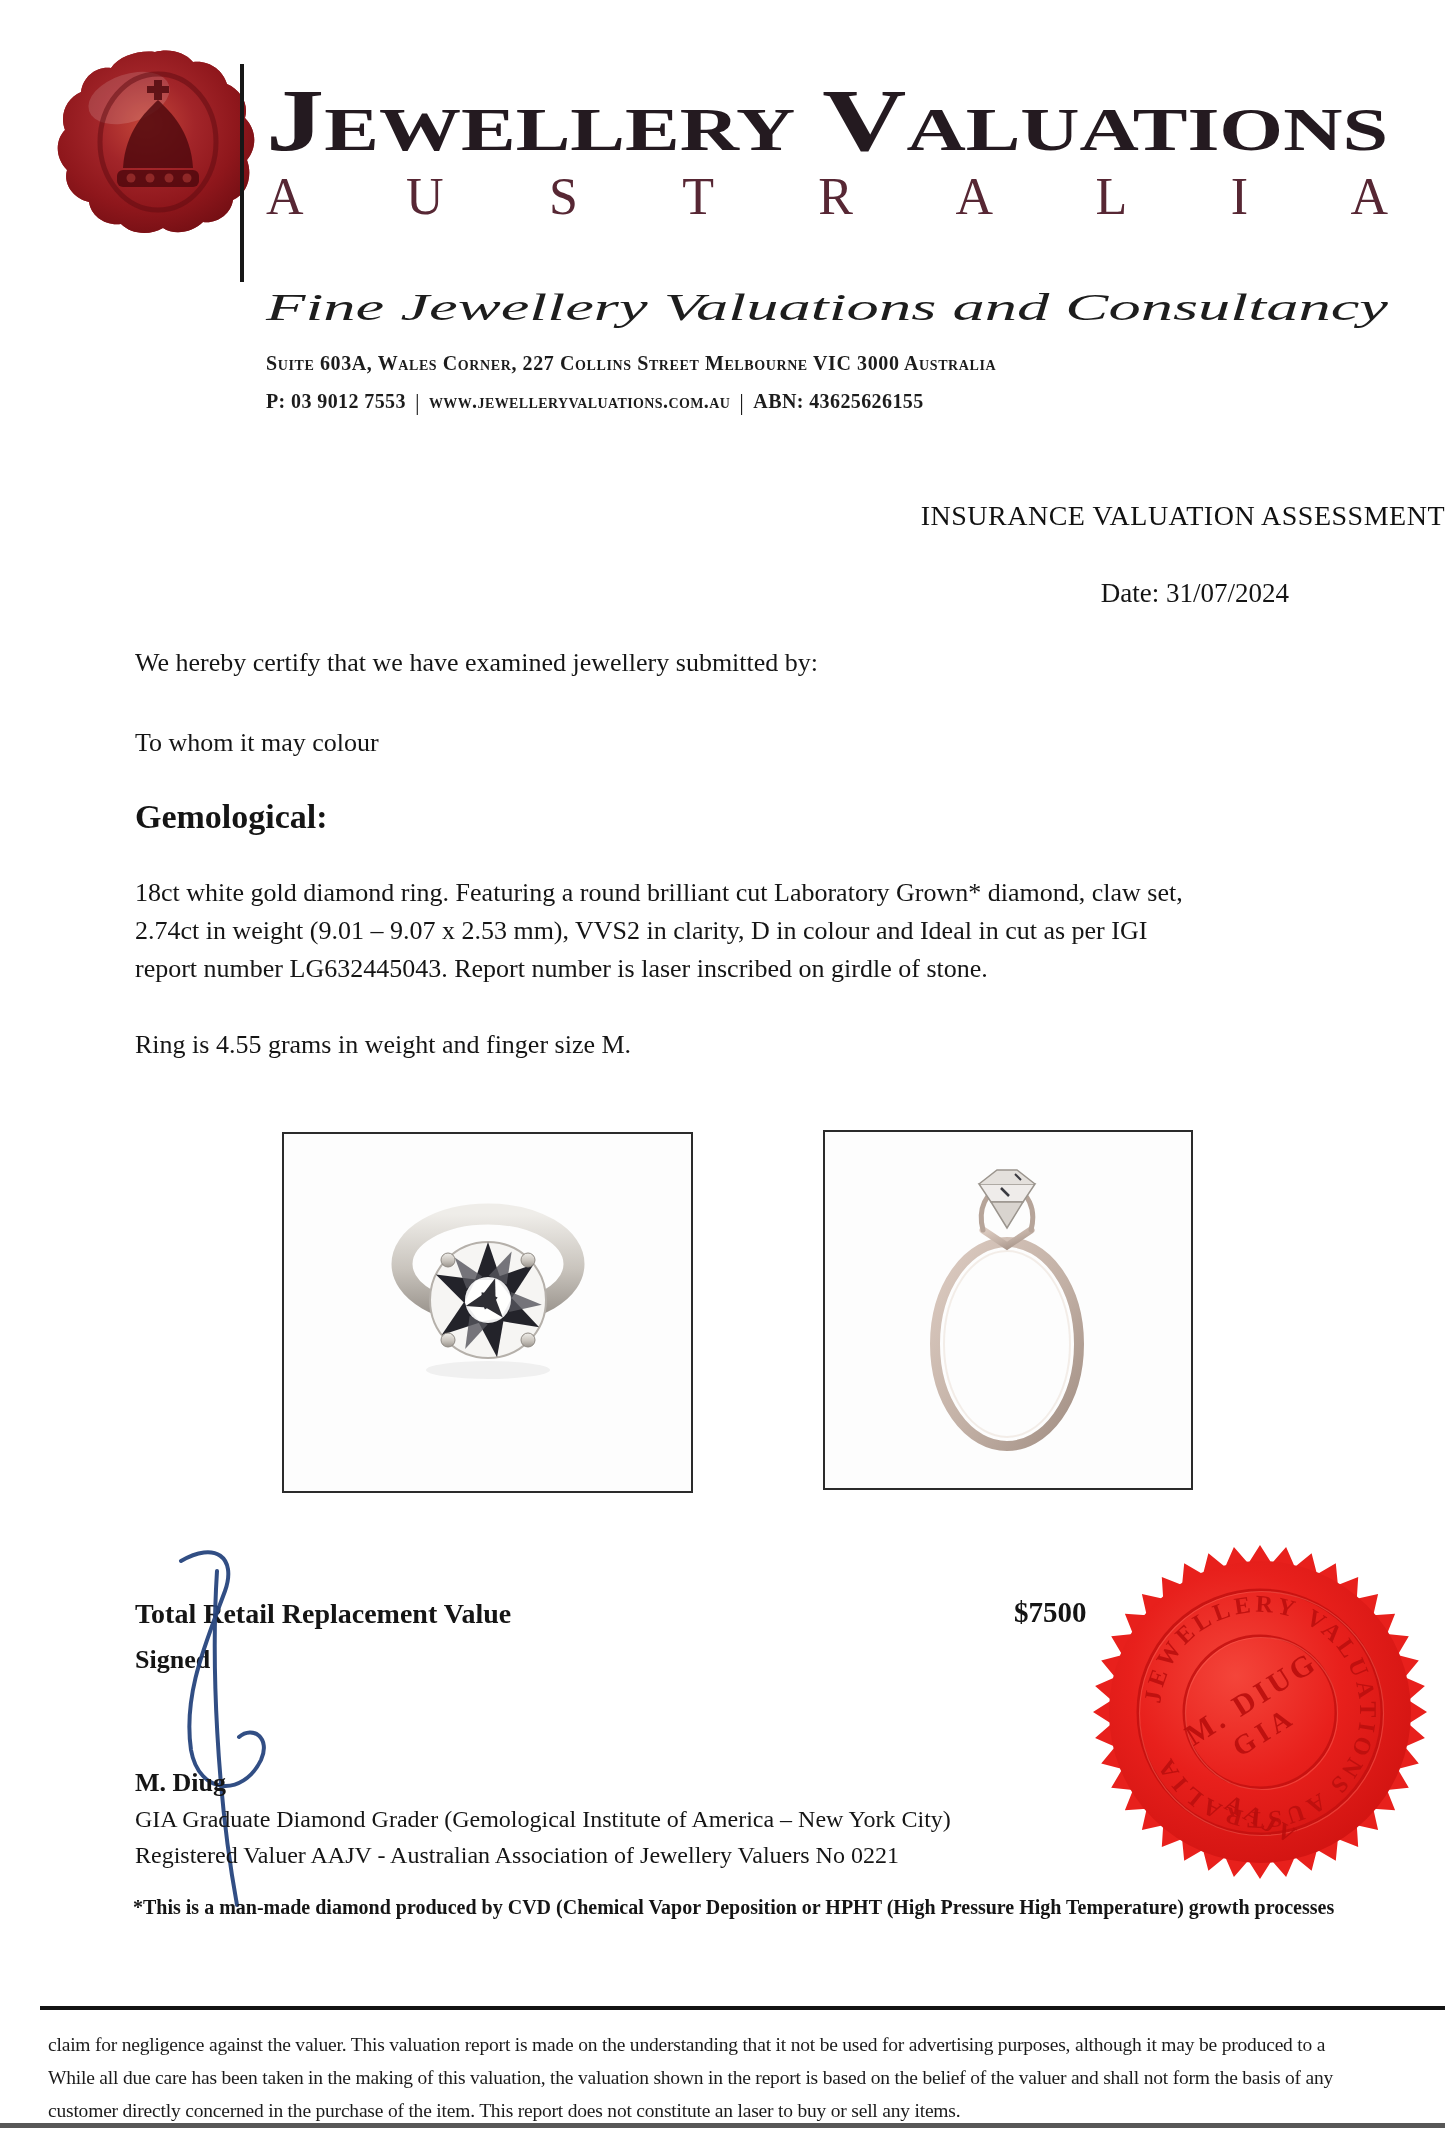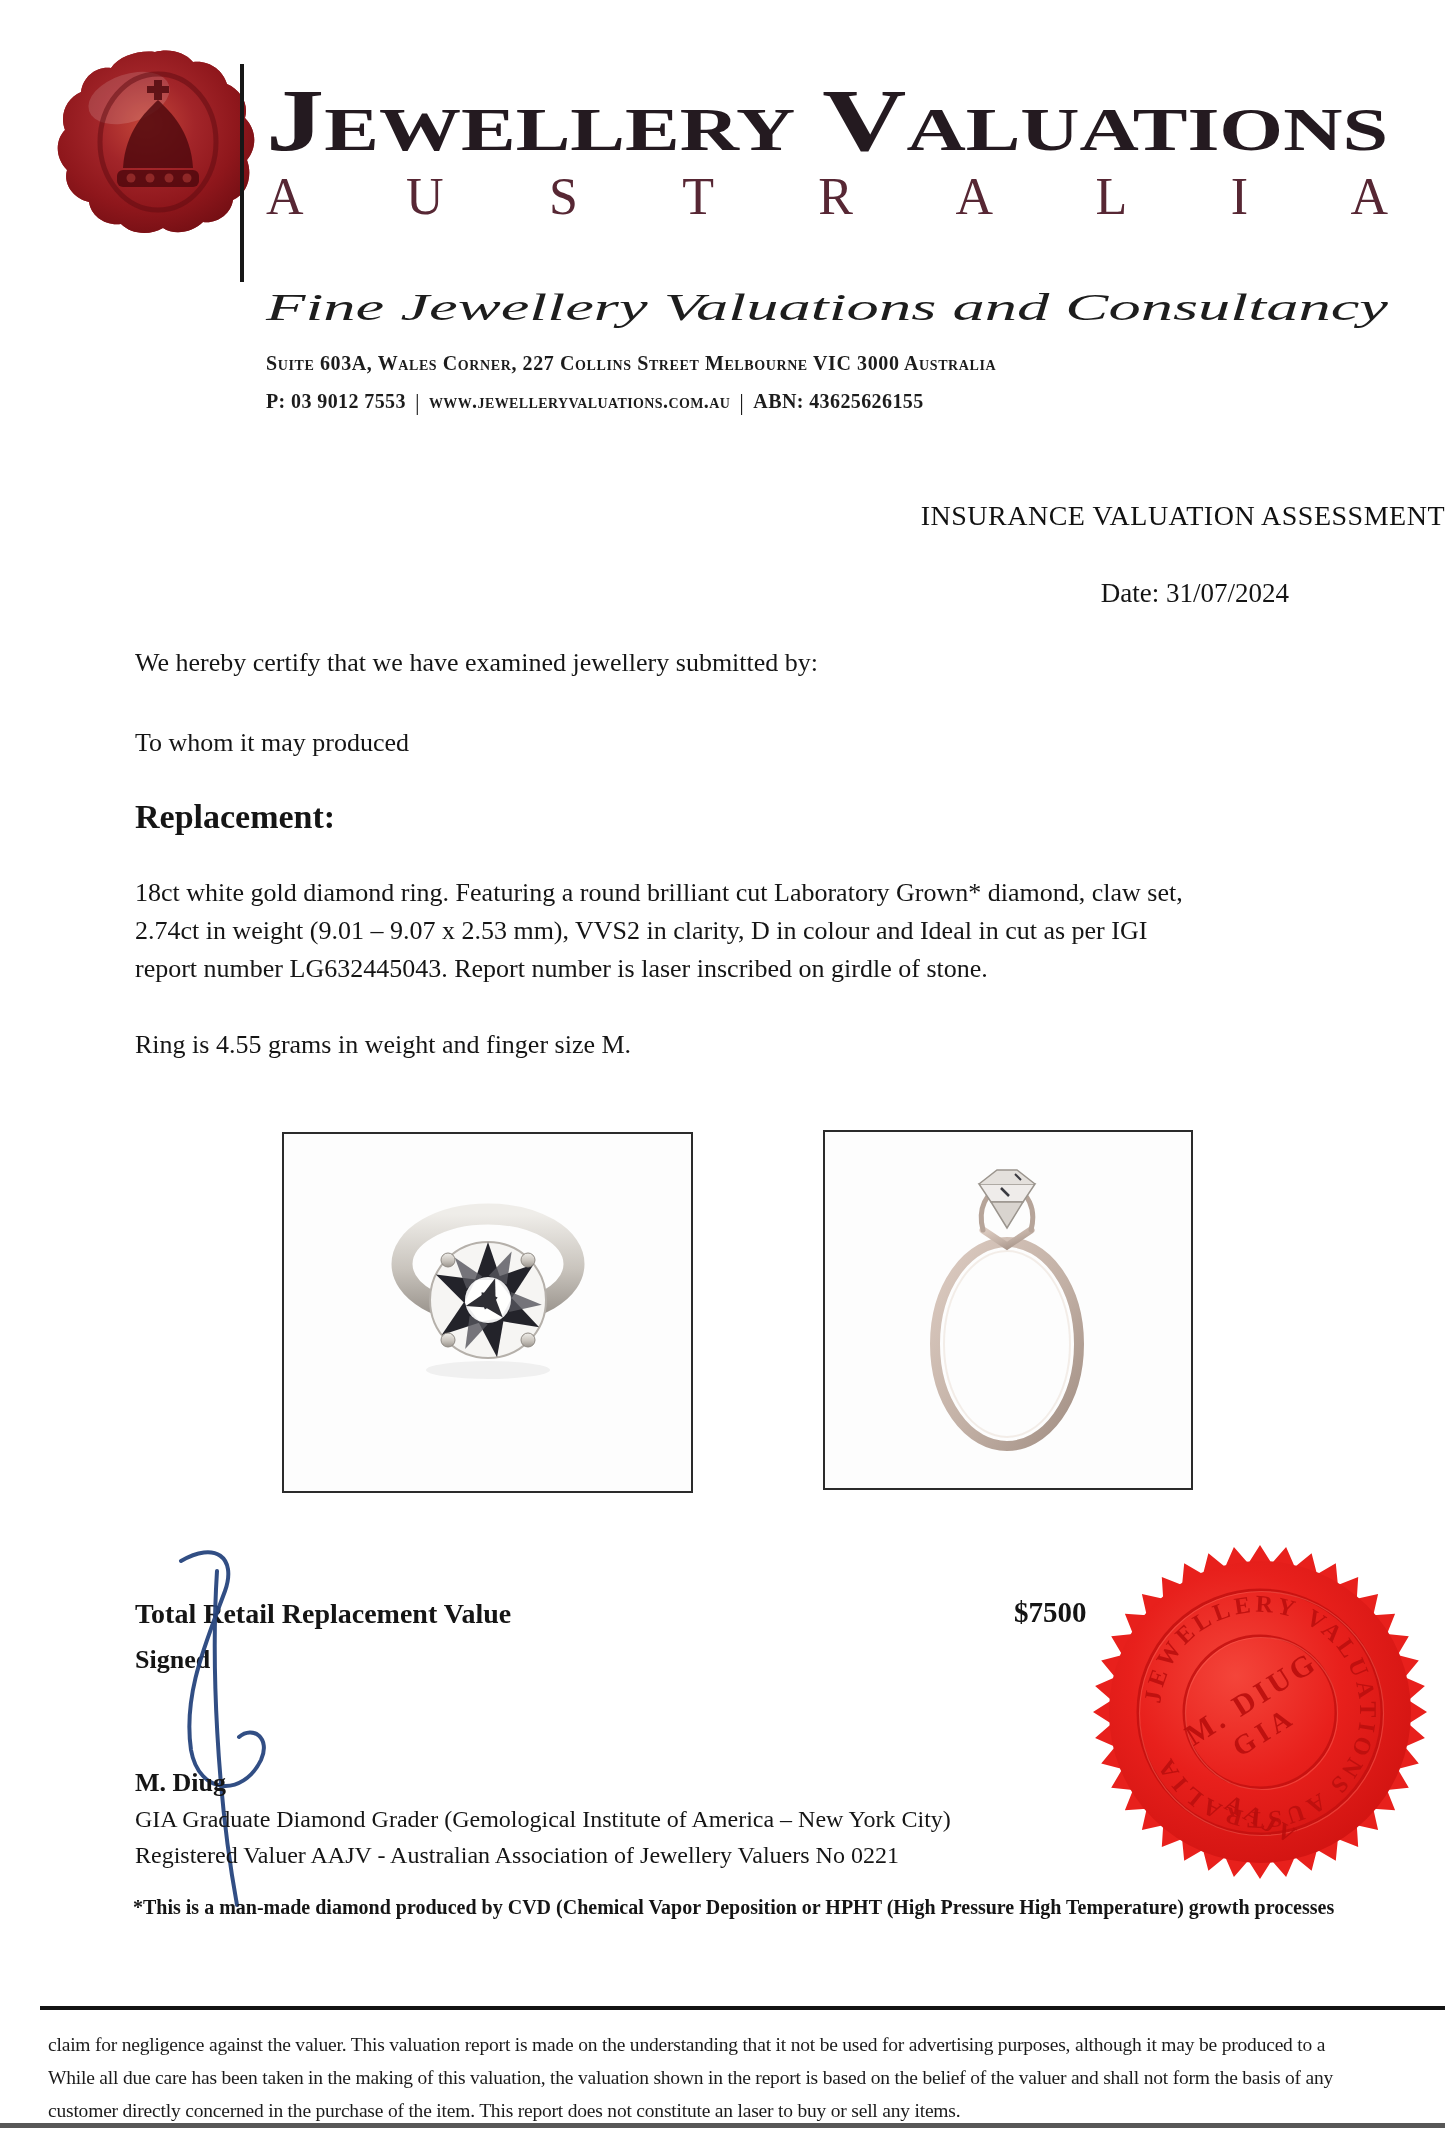--- a/index.html
+++ b/index.html
@@ -88,23 +88,23 @@
   <div class="abs addr" style="left:266px;top:352px;">Suite 603A, Wales Corner, 227 Collins Street Melbourne VIC 3000 Australia</div>
 
   <div class="abs phone" style="left:266px;top:390px;">
     <span>P: 03 9012 7553</span><span class="pipe">|</span><span>www.jewelleryvaluations.com.au</span><span class="pipe">|</span><span>ABN: 43625626155</span>
   </div>
 
   <div class="abs title" style="left:0;top:500px;">INSURANCE VALUATION ASSESSMENT</div>
   <div class="abs dateline" style="right:156px;top:578px;">Date: 31/07/2024</div>
 
   <div class="abs bodyline" style="left:135px;top:648px;">We hereby certify that we have examined jewellery submitted by:</div>
-  <div class="abs bodyline" style="left:135px;top:728px;">To whom it may produced</div>
-
-  <div class="abs deschead" style="left:135px;top:798px;">Replacement:</div>
+  <div class="abs bodyline" style="left:135px;top:728px;">To whom it may colour</div>
+
+  <div class="abs deschead" style="left:135px;top:798px;">Gemological:</div>
 
   <div class="abs" style="left:135px;top:874px;">
     <div class="descline">18ct white gold diamond ring. Featuring a round brilliant cut Laboratory Grown* diamond, claw set,</div>
     <div class="descline">2.74ct in weight (9.01 – 9.07 x 2.53 mm), VVS2 in clarity, D in colour and Ideal in cut as per IGI</div>
     <div class="descline">report number LG632445043. Report number is laser inscribed on girdle of stone.</div>
   </div>
 
   <div class="abs bodyline" style="left:135px;top:1030px;">Ring is 4.55 grams in weight and finger size M.</div>
 
   <div class="abs photo-box" style="left:282px;top:1132px;width:407px;height:357px;">

